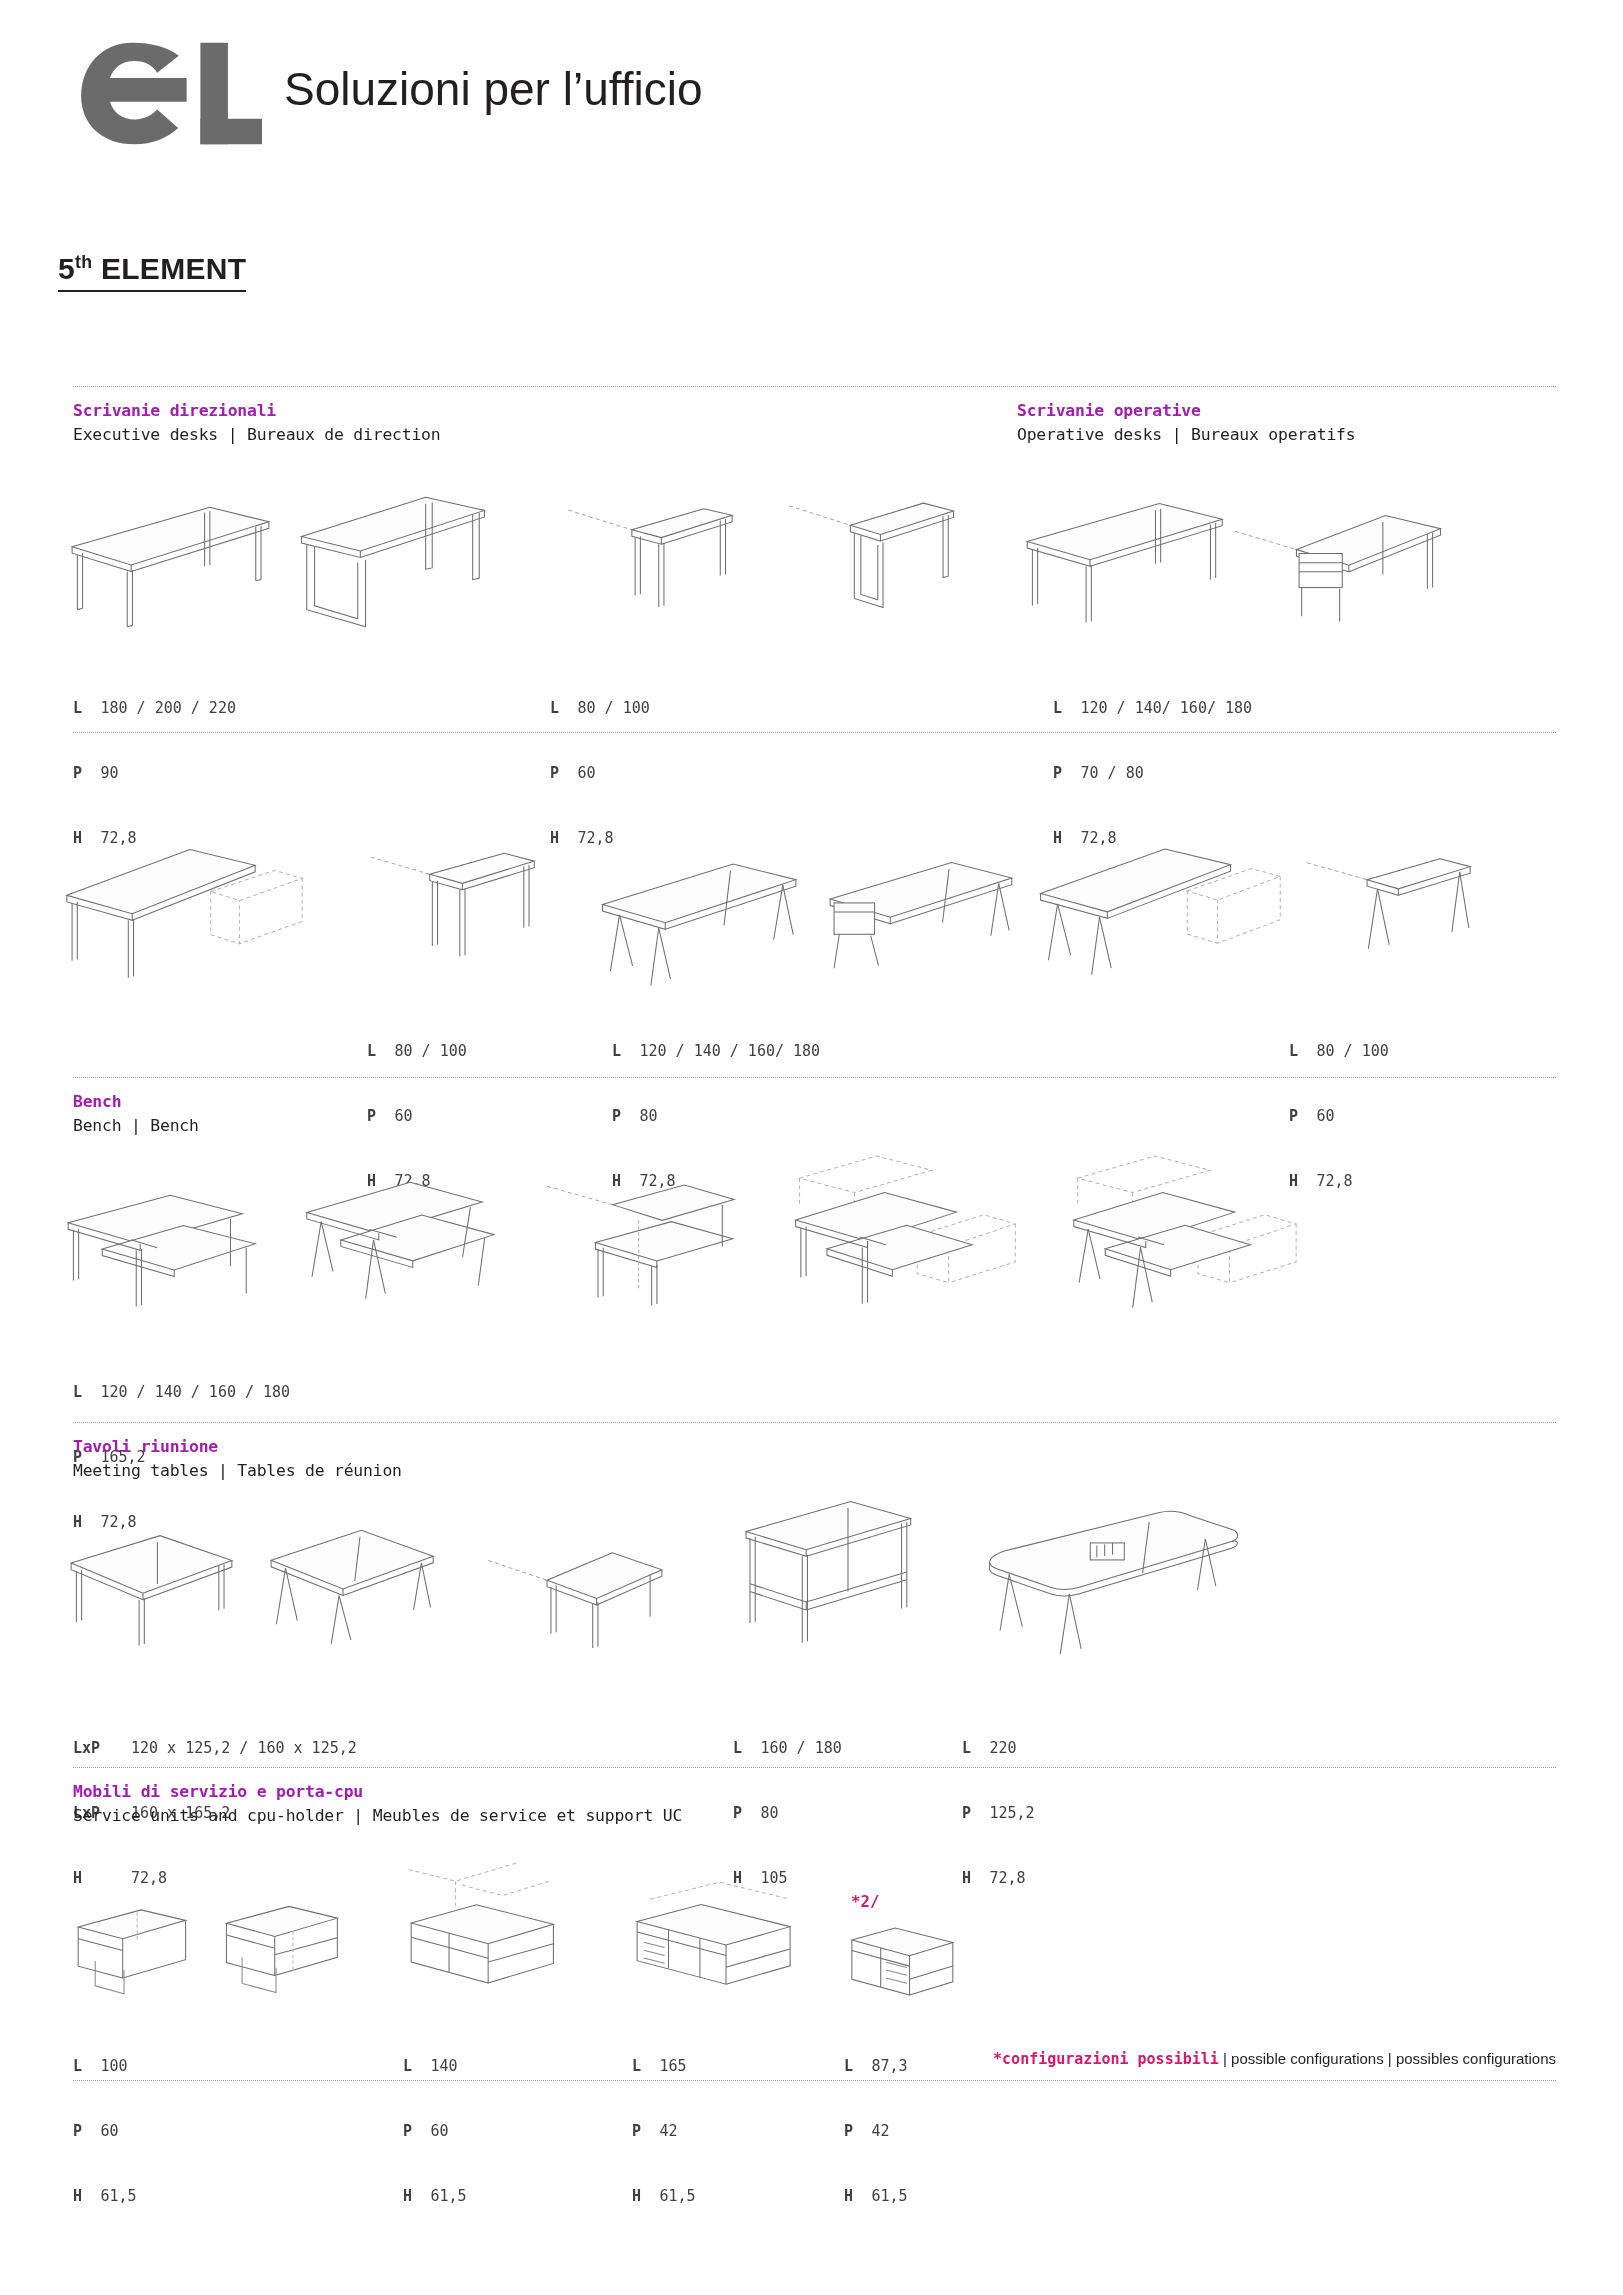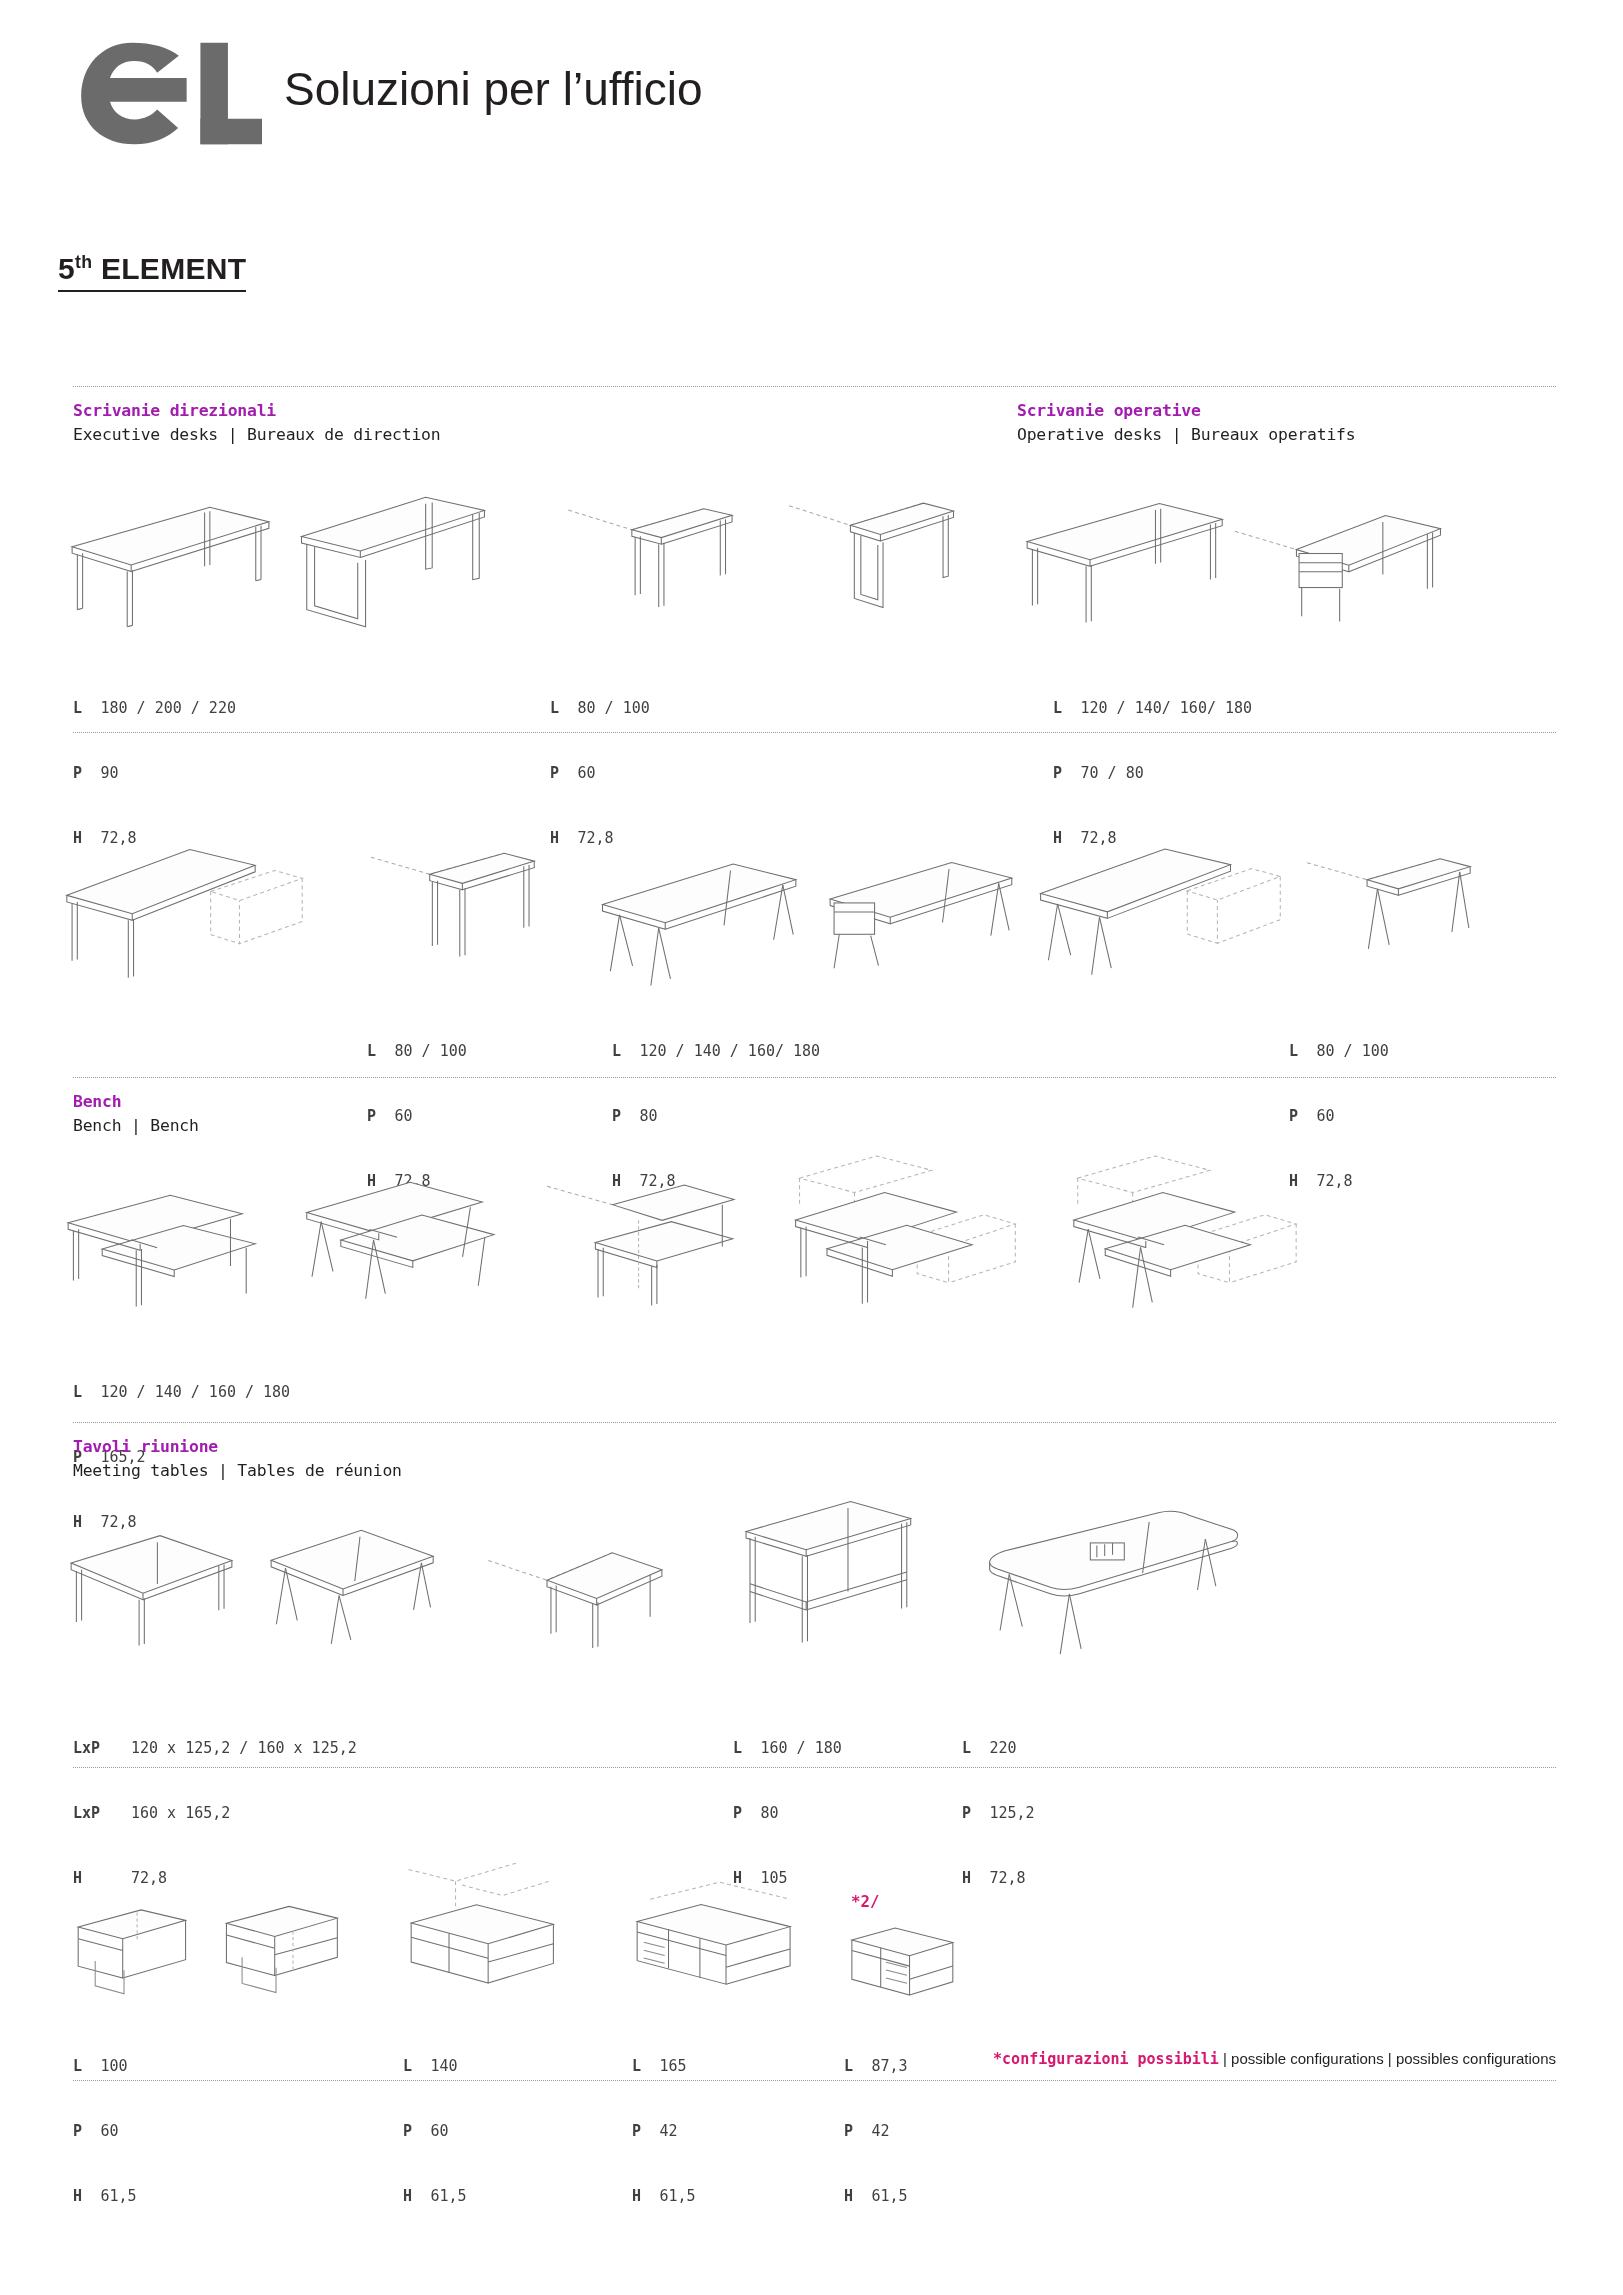--- a/index.html
+++ b/index.html
@@ -602,20 +602,24 @@
     <span class="row"><span class="k k1">P</span><span class="v">80</span></span>
     <span class="row"><span class="k k1">H</span><span class="v">105</span></span>
   </div>
 
   <div class="dims" style="left:962px; top:1695px;">
     <span class="row"><span class="k k1">L</span><span class="v">220</span></span>
     <span class="row"><span class="k k1">P</span><span class="v">125,2</span></span>
     <span class="row"><span class="k k1">H</span><span class="v">72,8</span></span>
   </div>
 
+  <div class="sec-head" style="left:73px; top:1782px;">
+    <div class="it">Mobili di servizio e porta-cpu</div>
+    <div class="tr">Service units and cpu-holder | Meubles de service et support UC</div>
+  </div>
 
   <div class="fig" style="left:69px; top:1898px;">
     <svg width="131" height="105" viewBox="0 0 200 160" fill="none" stroke="#6f6f6f" stroke-width="1.6">
       <polygon points="14,44 110,18 178,34 82,62" fill="#fdfdfd"></polygon>
       <path d="M14,44 L14,104 L82,122 L82,62"></path>
       <path d="M178,34 L178,94 L82,122"></path>
       <line x1="14" y1="62" x2="82" y2="80"></line>
       <path d="M40,96 L40,134 L84,146 L84,110" stroke="#8a8a8a"></path>
       <line x1="104" y1="22" x2="104" y2="66" stroke="#b5b5b5" stroke-dasharray="5 4"></line>
     </svg>

